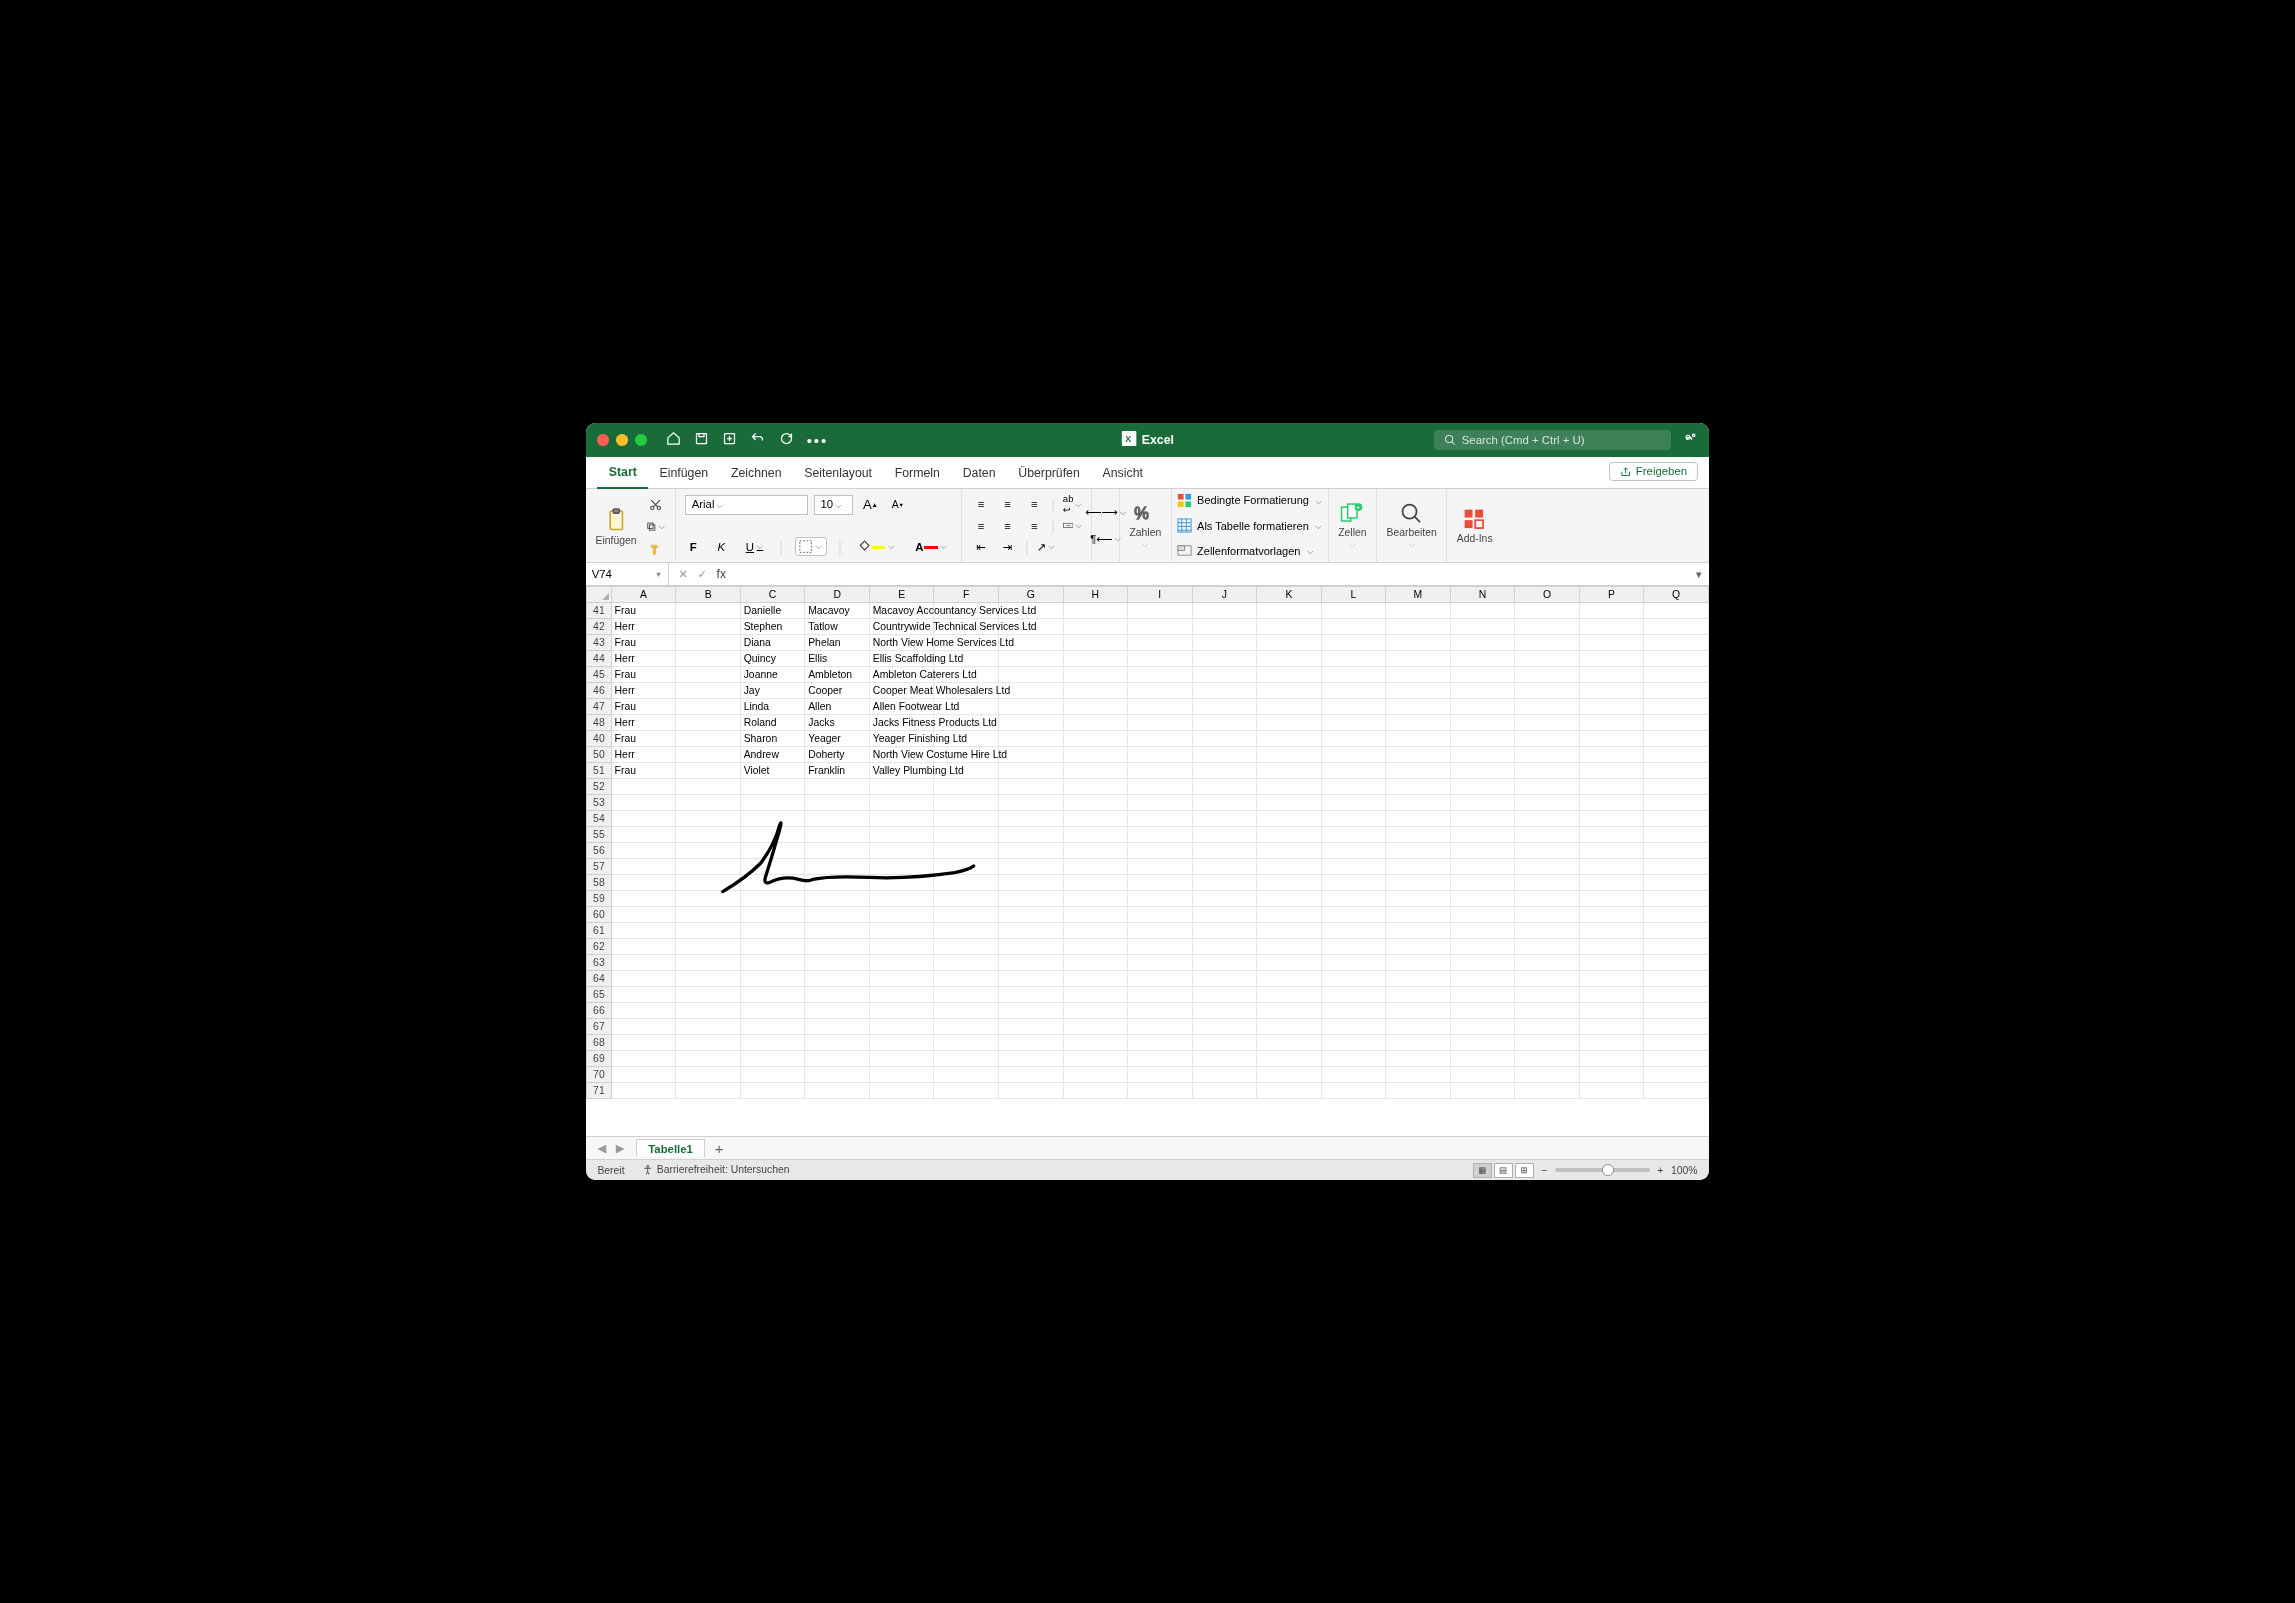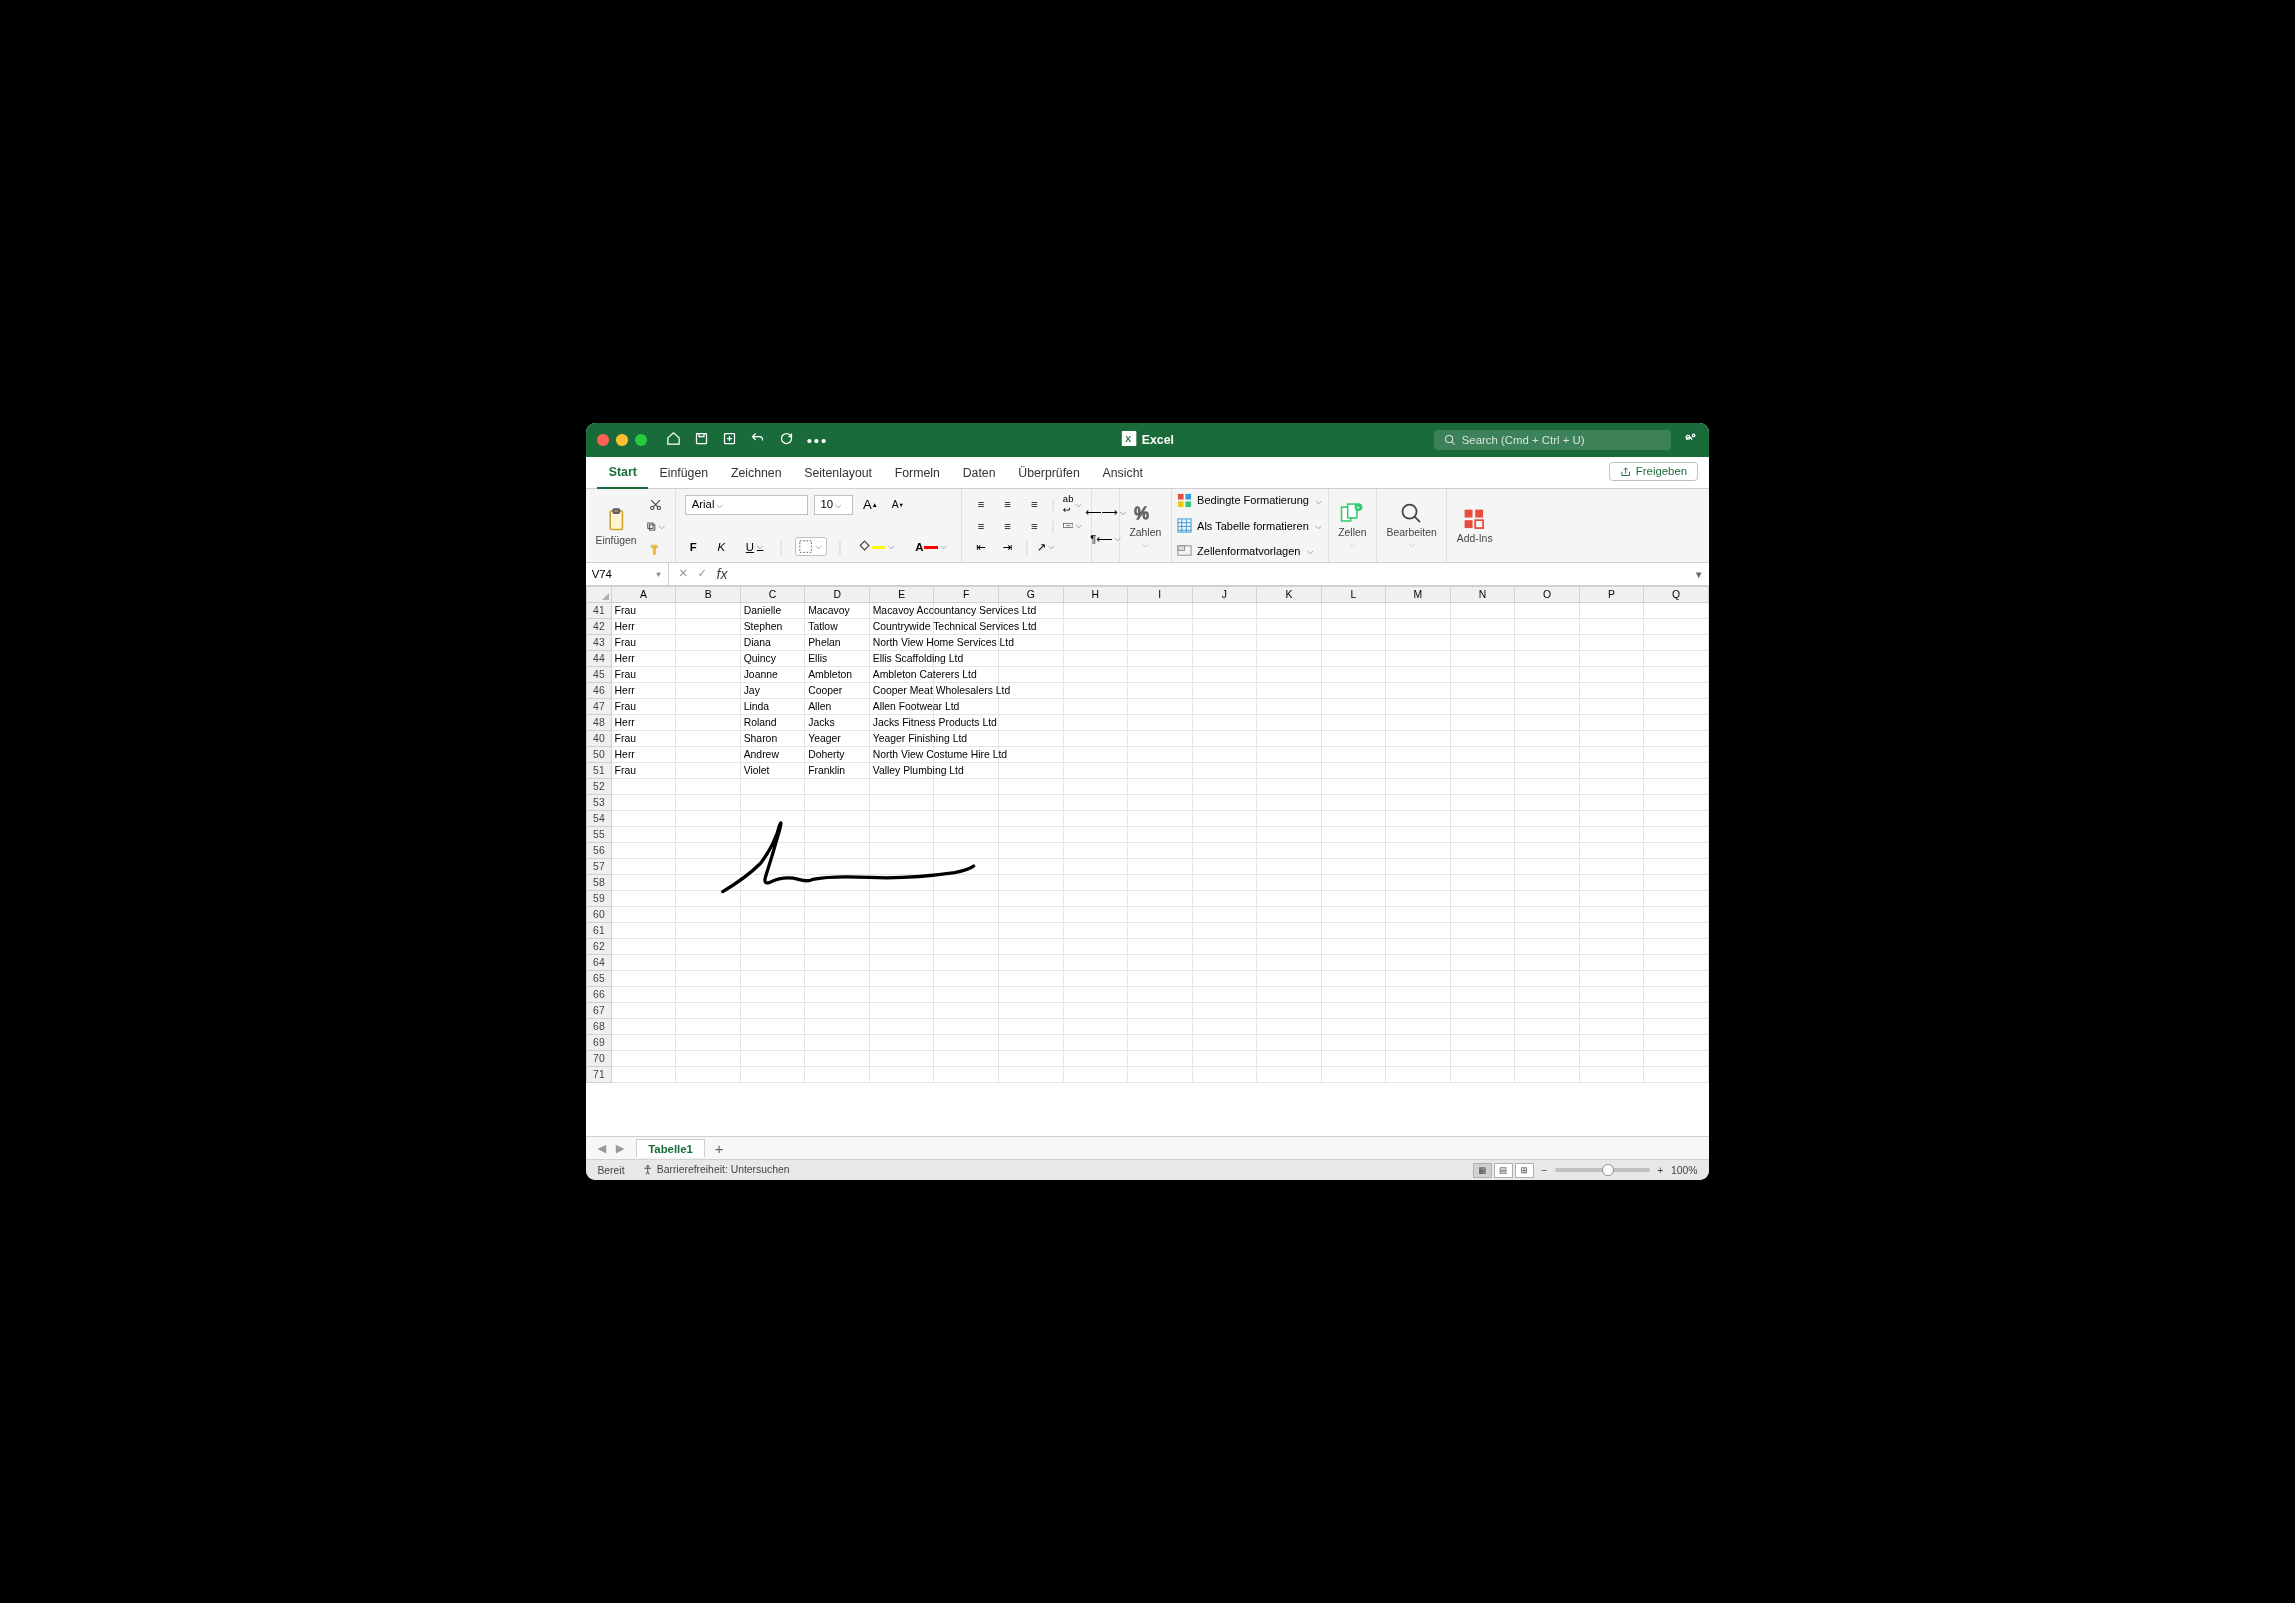--- a/index.html
+++ b/index.html
@@ -37,21 +37,21 @@
     .fmt-btn { padding: 1.9px 4.7px; font-size: 11.4px; cursor: pointer; display: inline-flex; align-items: center; gap: 0.9px; }
     .sel { border: 0.9px solid #c0c0c0; border-radius: 2.8px; padding: 1.9px 3.8px; background: #fff; }
     .chev::after { content: "⌵"; font-size: 8.5px; margin-left: 1.9px; color: #666; }
     .ribbon-list { display: flex; flex-direction: column; gap: 1.9px; font-size: 11px; padding: 3.8px 5.7px; }
     .ribbon-list div { display: flex; align-items: center; gap: 4.7px; cursor: pointer; }
 
     
     .formula-bar { height: 23px; border-bottom: 0.9px solid #d0d0d0; display: flex; align-items: center; background: #fff; }
     .name-box { width: 83px; border-right: 0.9px solid #d0d0d0; padding: 0 5.7px; font-size: 11.4px; display: flex; align-items: center; justify-content: space-between; height: 100%; }
     .fb-icons { display: flex; gap: 9.5px; padding: 0 9.5px; color: #999; font-size: 11.4px; }
-    .fx { font-style: italic; font-size: 14px; color: #444; }
+    .fx { font-size: 12px; color: #444; }
     .fb-expand { margin-left: auto; padding: 0 5.7px; color: #666; font-size: 9.5px; }
 
     
     .grid-area { flex: 1; overflow: hidden; position: relative; background: #fff; }
     table.grid { border-collapse: collapse; width: 100%; table-layout: fixed; }
     .grid th, .grid td { border: 0.9px solid #e5e5e5; font-size: 10.4px; height: 16px; padding: 0 2.8px; white-space: nowrap; overflow: visible; }
     .grid thead th { background: #f0f0f0; text-align: center; font-weight: 400; border-color: #d0d0d0; position: sticky; top: 0; }
     .grid .rowhead { background: #f0f0f0; text-align: center; font-weight: 400; border-color: #d0d0d0; width: 24.6px; color: #444; }
     .grid thead th.corner { width: 24.6px; background: #f0f0f0; position: relative; }
     .grid thead th.corner::after { content: ""; position: absolute; right: 1.9px; bottom: 1.9px; border-style: solid; border-width: 0 0 7.6px 7.6px; border-color: transparent transparent #b0b0b0 transparent; }
@@ -787,20 +787,40 @@
             <td></td>
             <td></td>
             <td></td>
             <td></td>
             <td></td>
             <td></td>
             <td></td>
             <td></td>
           </tr>
           <tr>
+            <td class="rowhead">63</td>
+            <td></td>
+            <td></td>
+            <td></td>
+            <td></td>
+            <td></td>
+            <td></td>
+            <td></td>
+            <td></td>
+            <td></td>
+            <td></td>
+            <td></td>
+            <td></td>
+            <td></td>
+            <td></td>
+            <td></td>
+            <td></td>
+            <td></td>
+          </tr>
+          <tr>
             <td class="rowhead">64</td>
             <td></td>
             <td></td>
             <td></td>
             <td></td>
             <td></td>
             <td></td>
             <td></td>
             <td></td>
             <td></td>

